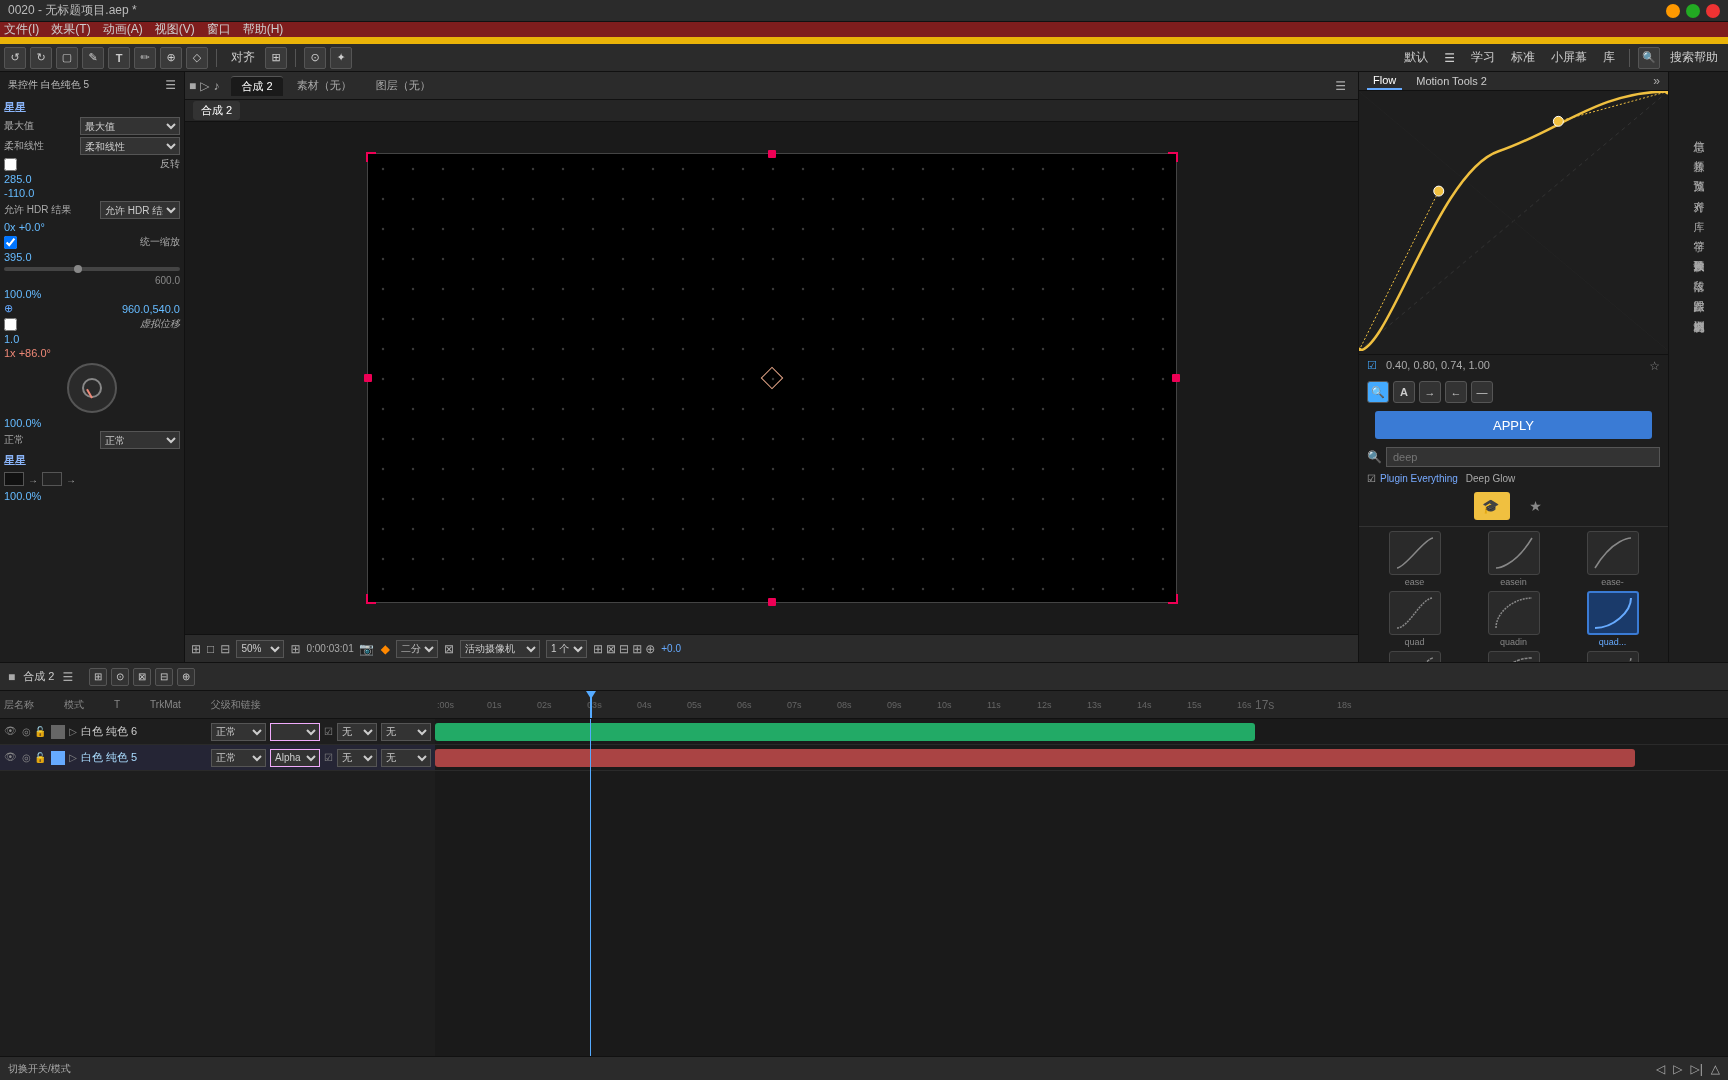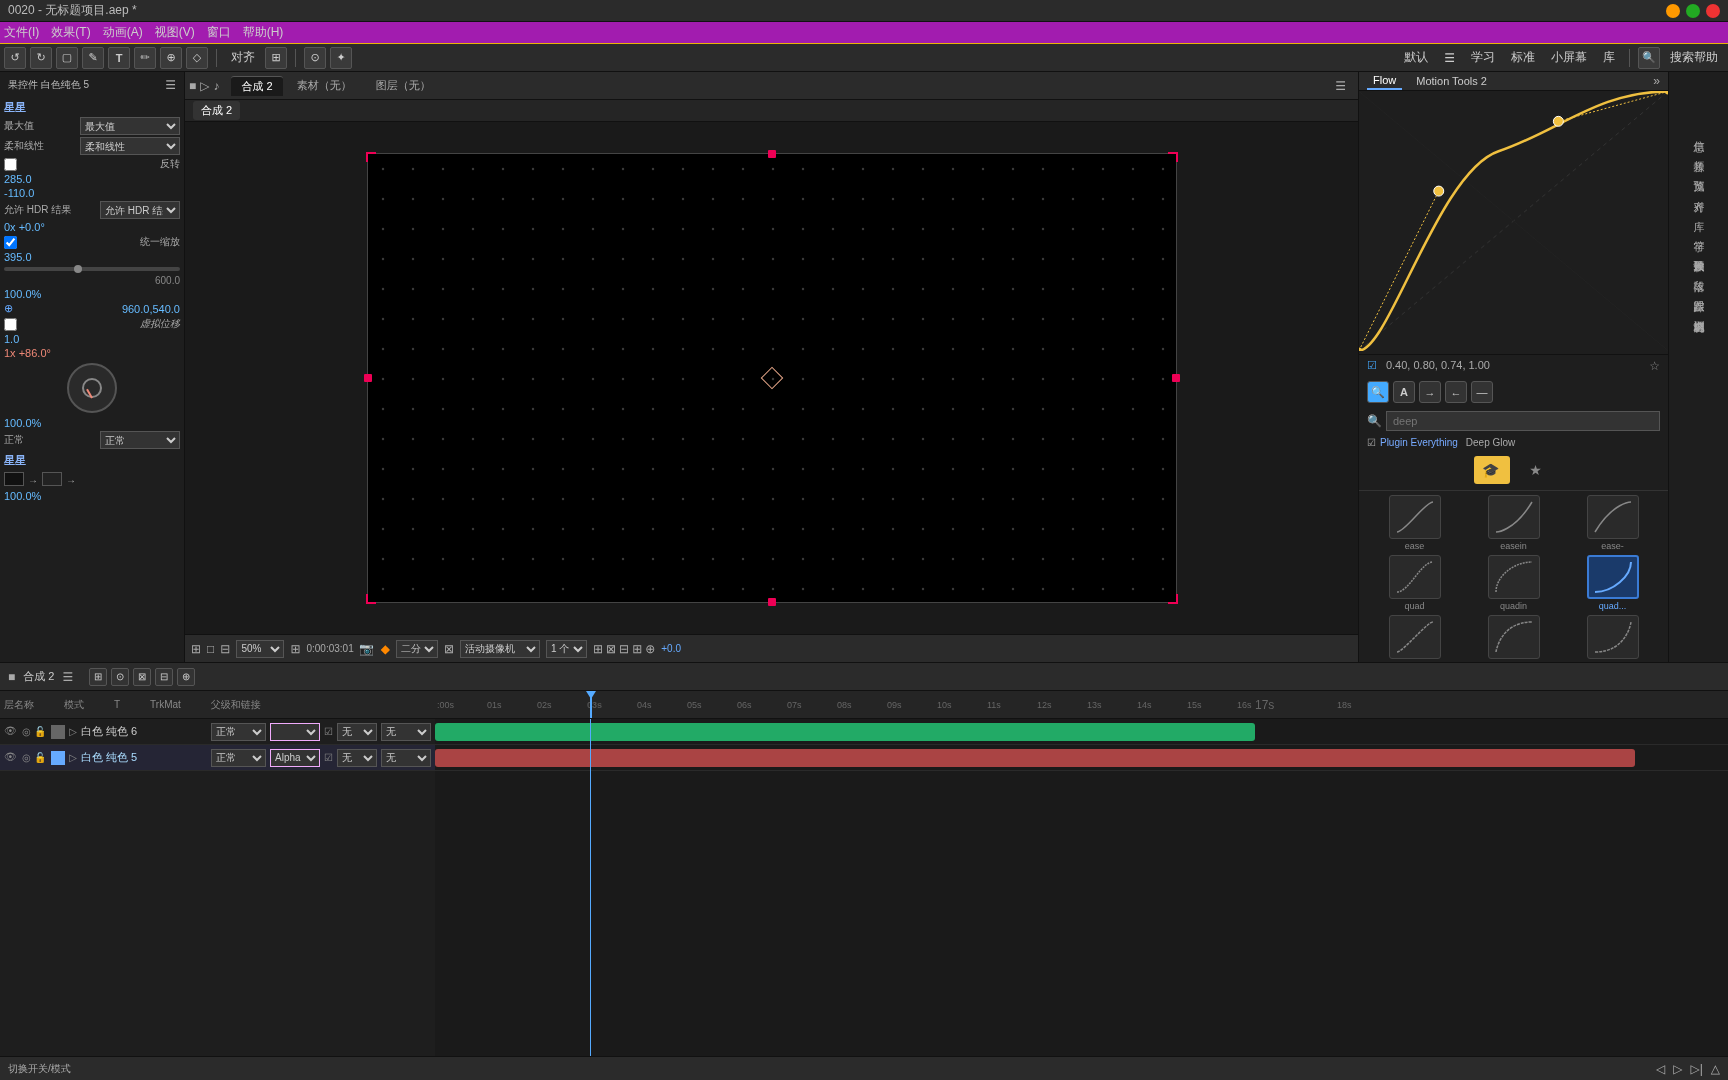--- a/index.html
+++ b/index.html
@@ -6,22 +6,22 @@
     body { width: 1728px; height: 1080px; background: #1a1a1a; font-family: 'Microsoft YaHei', Arial, sans-serif; font-size: 12px; color: #ccc; overflow: hidden; }
 
     
     #title-bar {
       width: 100%; height: 22px; background: #2b2b2b; display: flex; align-items: center;
       justify-content: space-between; padding: 0 8px; border-bottom: 1px solid #111;
     }
 
     
     #menu-bar {
-      width: 100%; height: 22px; background: #a21caf; display: flex; align-items: center;
-      padding: 0 4px; border-bottom: 1px solid #eab308; gap: 12px;
+      width: 100%; height: 22px; background: #7f1d1d; display: flex; align-items: center;
+      padding: 0 4px; border-bottom: 7px solid #eab308; gap: 12px;
     }
     .menu-item { color: #ccc; font-size: 12px; cursor: pointer; white-space: nowrap; }
 
     
     #toolbar {
       width: 100%; height: 28px; background: #2b2b2b; display: flex; align-items: center;
       padding: 0 4px; border-bottom: 1px solid #111; gap: 4px;
     }
     .tool-btn {
       width: 22px; height: 22px; background: #3a3a3a; border: 1px solid #555;
@@ -481,20 +481,23 @@
 
       <div id="apply-section">
         <div style="display:flex;gap:4px;">
           <div class="icon-btn" style="background:#4af;color:#000;">🔍</div>
           <div class="icon-btn" style="font-weight:bold;">A</div>
           <div class="icon-btn">→</div>
           <div class="icon-btn">←</div>
           <div class="icon-btn">—</div>
         </div>
       </div>
+      <div style="padding:0 8px;">
+        <button id="apply-btn">APPLY</button>
+      </div>
 
       <div id="search-row">
         <span class="search-icon">🔍</span>
         <input type="text" class="search-input" placeholder="deep" style="">
       </div>
 
       <div id="plugin-row">
         <span style="font-size:10px;color:#aaa;cursor:pointer;">☑</span>
         <span style="color:#7af;font-size:10px;">Plugin Everything</span>
         <span style="color:#aaa;font-size:10px;margin-left:4px;">Deep Glow</span>

